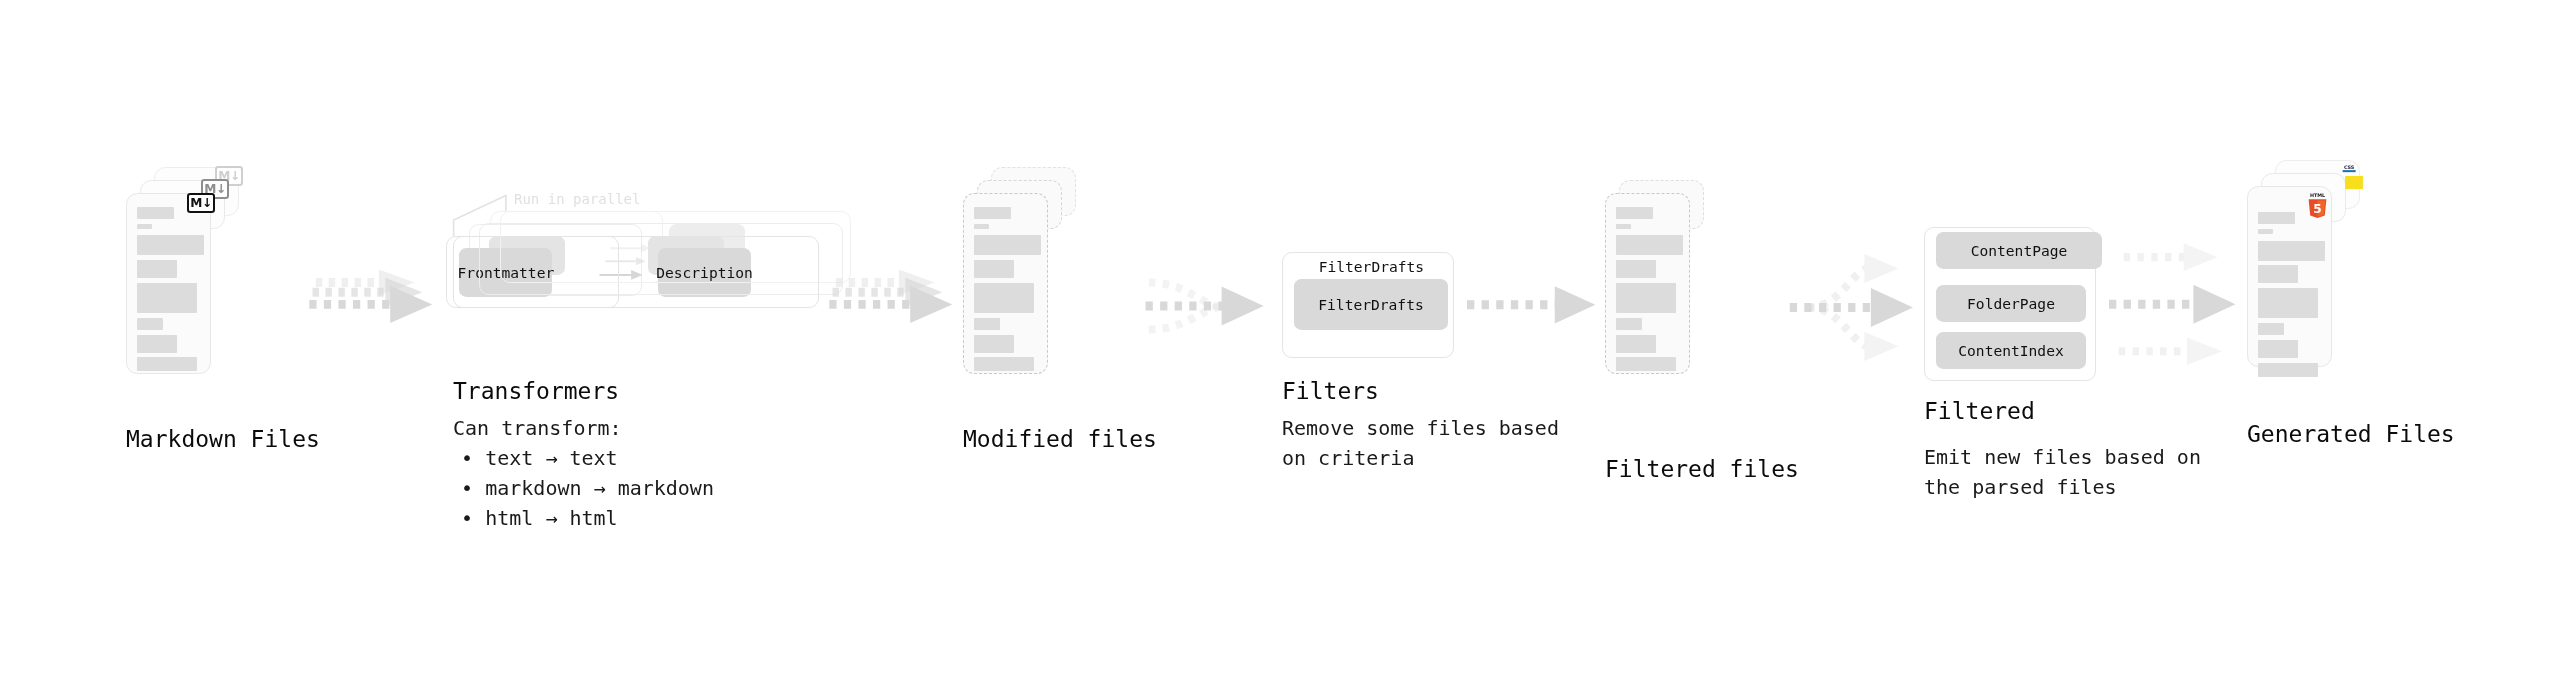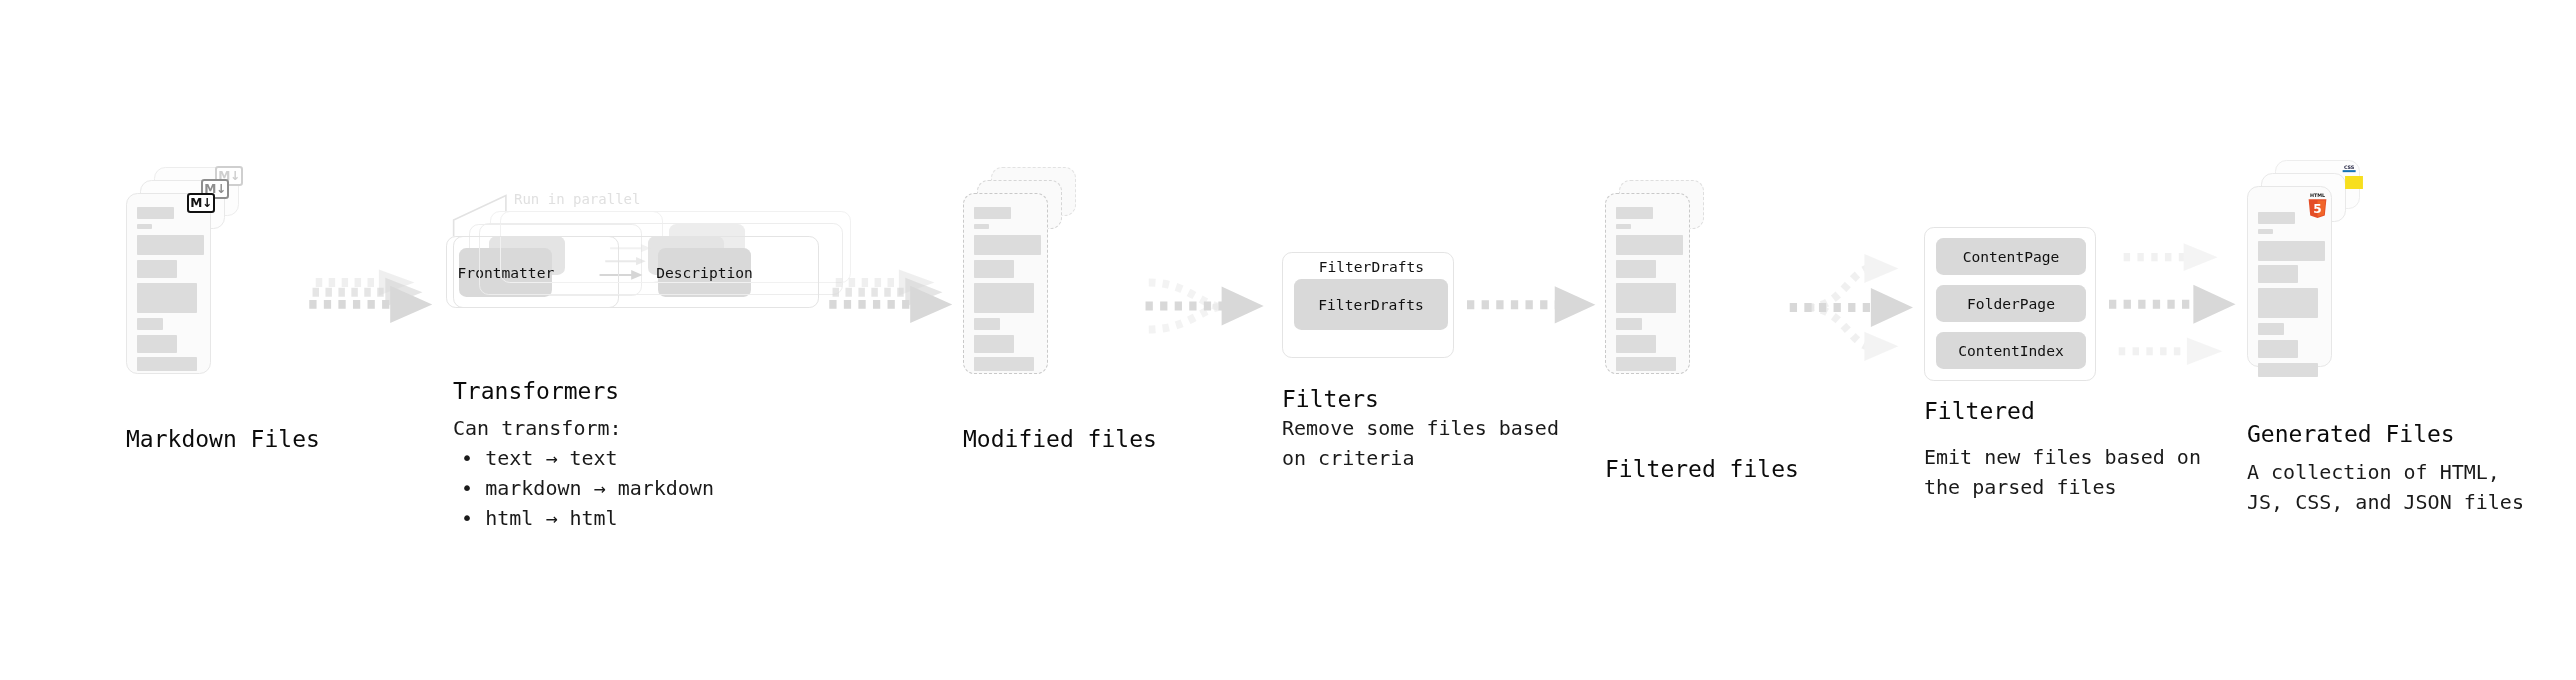--- a/index.html
+++ b/index.html
@@ -240,21 +240,21 @@
       <line x1="14" y1="47" x2="112" y2="47" stroke="#d8d8d8" stroke-width="11" stroke-dasharray="9 9"></line>
       <polygon points="108,23 160,47 108,71" fill="#d8d8d8"></polygon>
     </g>
   </svg>
 
   <div class="pbox" style="left:1282px; top:252px; width:172px; height:106px;">
     <div class="chip" style="left:11.4px; top:13px; width:77px; height:27px; position:absolute; left:11.4px; top:13px; width:154px; height:0px; border:none;">FilterDrafts</div>
   </div>
   <div class="chip" style="left:1294px; top:279px; width:154px; height:51px;">FilterDrafts</div>
 
-  <div class="title" style="left:1282px; top:378px;margin-top:8px;">Filters</div>
+  <div class="title" style="left:1282px; top:378px;">Filters</div>
   <div class="caption" style="left:1282px; top:413px;"><span>Remove some files based</span><br><span>on criteria</span></div>
 
   <svg class="abs" style="left:1467px; top:286px;" width="130" height="49" viewBox="0 0 160 60">
     <line x1="0" y1="23" x2="112" y2="23" stroke="#d8d8d8" stroke-width="11" stroke-dasharray="9 9"></line>
     <polygon points="108,0 158,23 108,46" fill="#d8d8d8"></polygon>
   </svg>
 
   <div class="abs" style="left:1605px; top:180px;">
     <div class="doccard dashed" style="left:14px; top:0px; width:85px; height:49px; border-color:#dedede;"></div>
     <div class="doccard dashed" style="left:0px; top:13px; width:85px; height:181px;">
@@ -280,21 +280,21 @@
       <path d="M34,88 C74,88 86,130 108,136" fill="none" stroke="#e0e0e0" stroke-width="10" stroke-dasharray="8 9"></path>
       <polygon points="104,118 146,136 104,154" fill="#e6e6e6"></polygon>
     </g>
     <g opacity="1">
       <line x1="12" y1="88" x2="116" y2="88" stroke="#d8d8d8" stroke-width="11" stroke-dasharray="9 9"></line>
       <polygon points="112,64 164,88 112,112" fill="#d8d8d8"></polygon>
     </g>
   </svg>
 
   <div class="pbox" style="left:1924px; top:227px; width:172px; height:154px;"></div>
-  <div class="chip" style="left:1936px; top:238px; width:150px; height:37px;">ContentPage</div>
+  <div class="chip" style="left:1936px; top:232px; width:166px; height:37px;">ContentPage</div>
   <div class="chip" style="left:1936px; top:285px; width:150px; height:37px;">FolderPage</div>
   <div class="chip" style="left:1936px; top:332px; width:150px; height:37px;">ContentIndex</div>
 
   <div class="title" style="left:1924px; top:398px;">Filtered</div>
   <div class="caption" style="left:1924px; top:433px;margin-top:9px;"><span>Emit new files based on</span><br><span>the parsed files</span></div>
 
   <svg class="abs" style="left:2109px; top:232px;" width="146" height="146" viewBox="0 0 180 180">
     <g opacity="0.45">
       <line x1="18" y1="31" x2="96" y2="31" stroke="#e2e2e2" stroke-width="10" stroke-dasharray="8 9"></line>
       <polygon points="92,14 134,31 92,48" fill="#e8e8e8"></polygon>
@@ -334,16 +334,15 @@
     </div>
     <svg class="abs" style="left:60px; top:31px;" width="21" height="28" viewBox="0 0 26 34">
       <text x="13" y="7" font-size="6" font-weight="bold" text-anchor="middle" fill="#1b1b1b" font-family="DejaVu Sans, sans-serif">HTML</text>
       <path d="M2,10 L24,10 L22,30 L13,33 L4,30 Z" fill="#e44d26"></path>
       <path d="M13,11.5 L22.8,11.5 L21,29 L13,31.6 Z" fill="#f16529"></path>
       <text x="13" y="27" font-size="15" font-weight="bold" text-anchor="middle" fill="#ffffff" font-family="DejaVu Sans, sans-serif">5</text>
     </svg>
   </div>
 
   <div class="title" style="left:2247px; top:421px;">Generated Files</div>
-  <div class="caption" style="left:2247px; top:457px;"><span>A collection of HTML,</span><br><span>JS, CSS, and JSON files</span></div>
 
 </div>
 
 
 </body></html>

